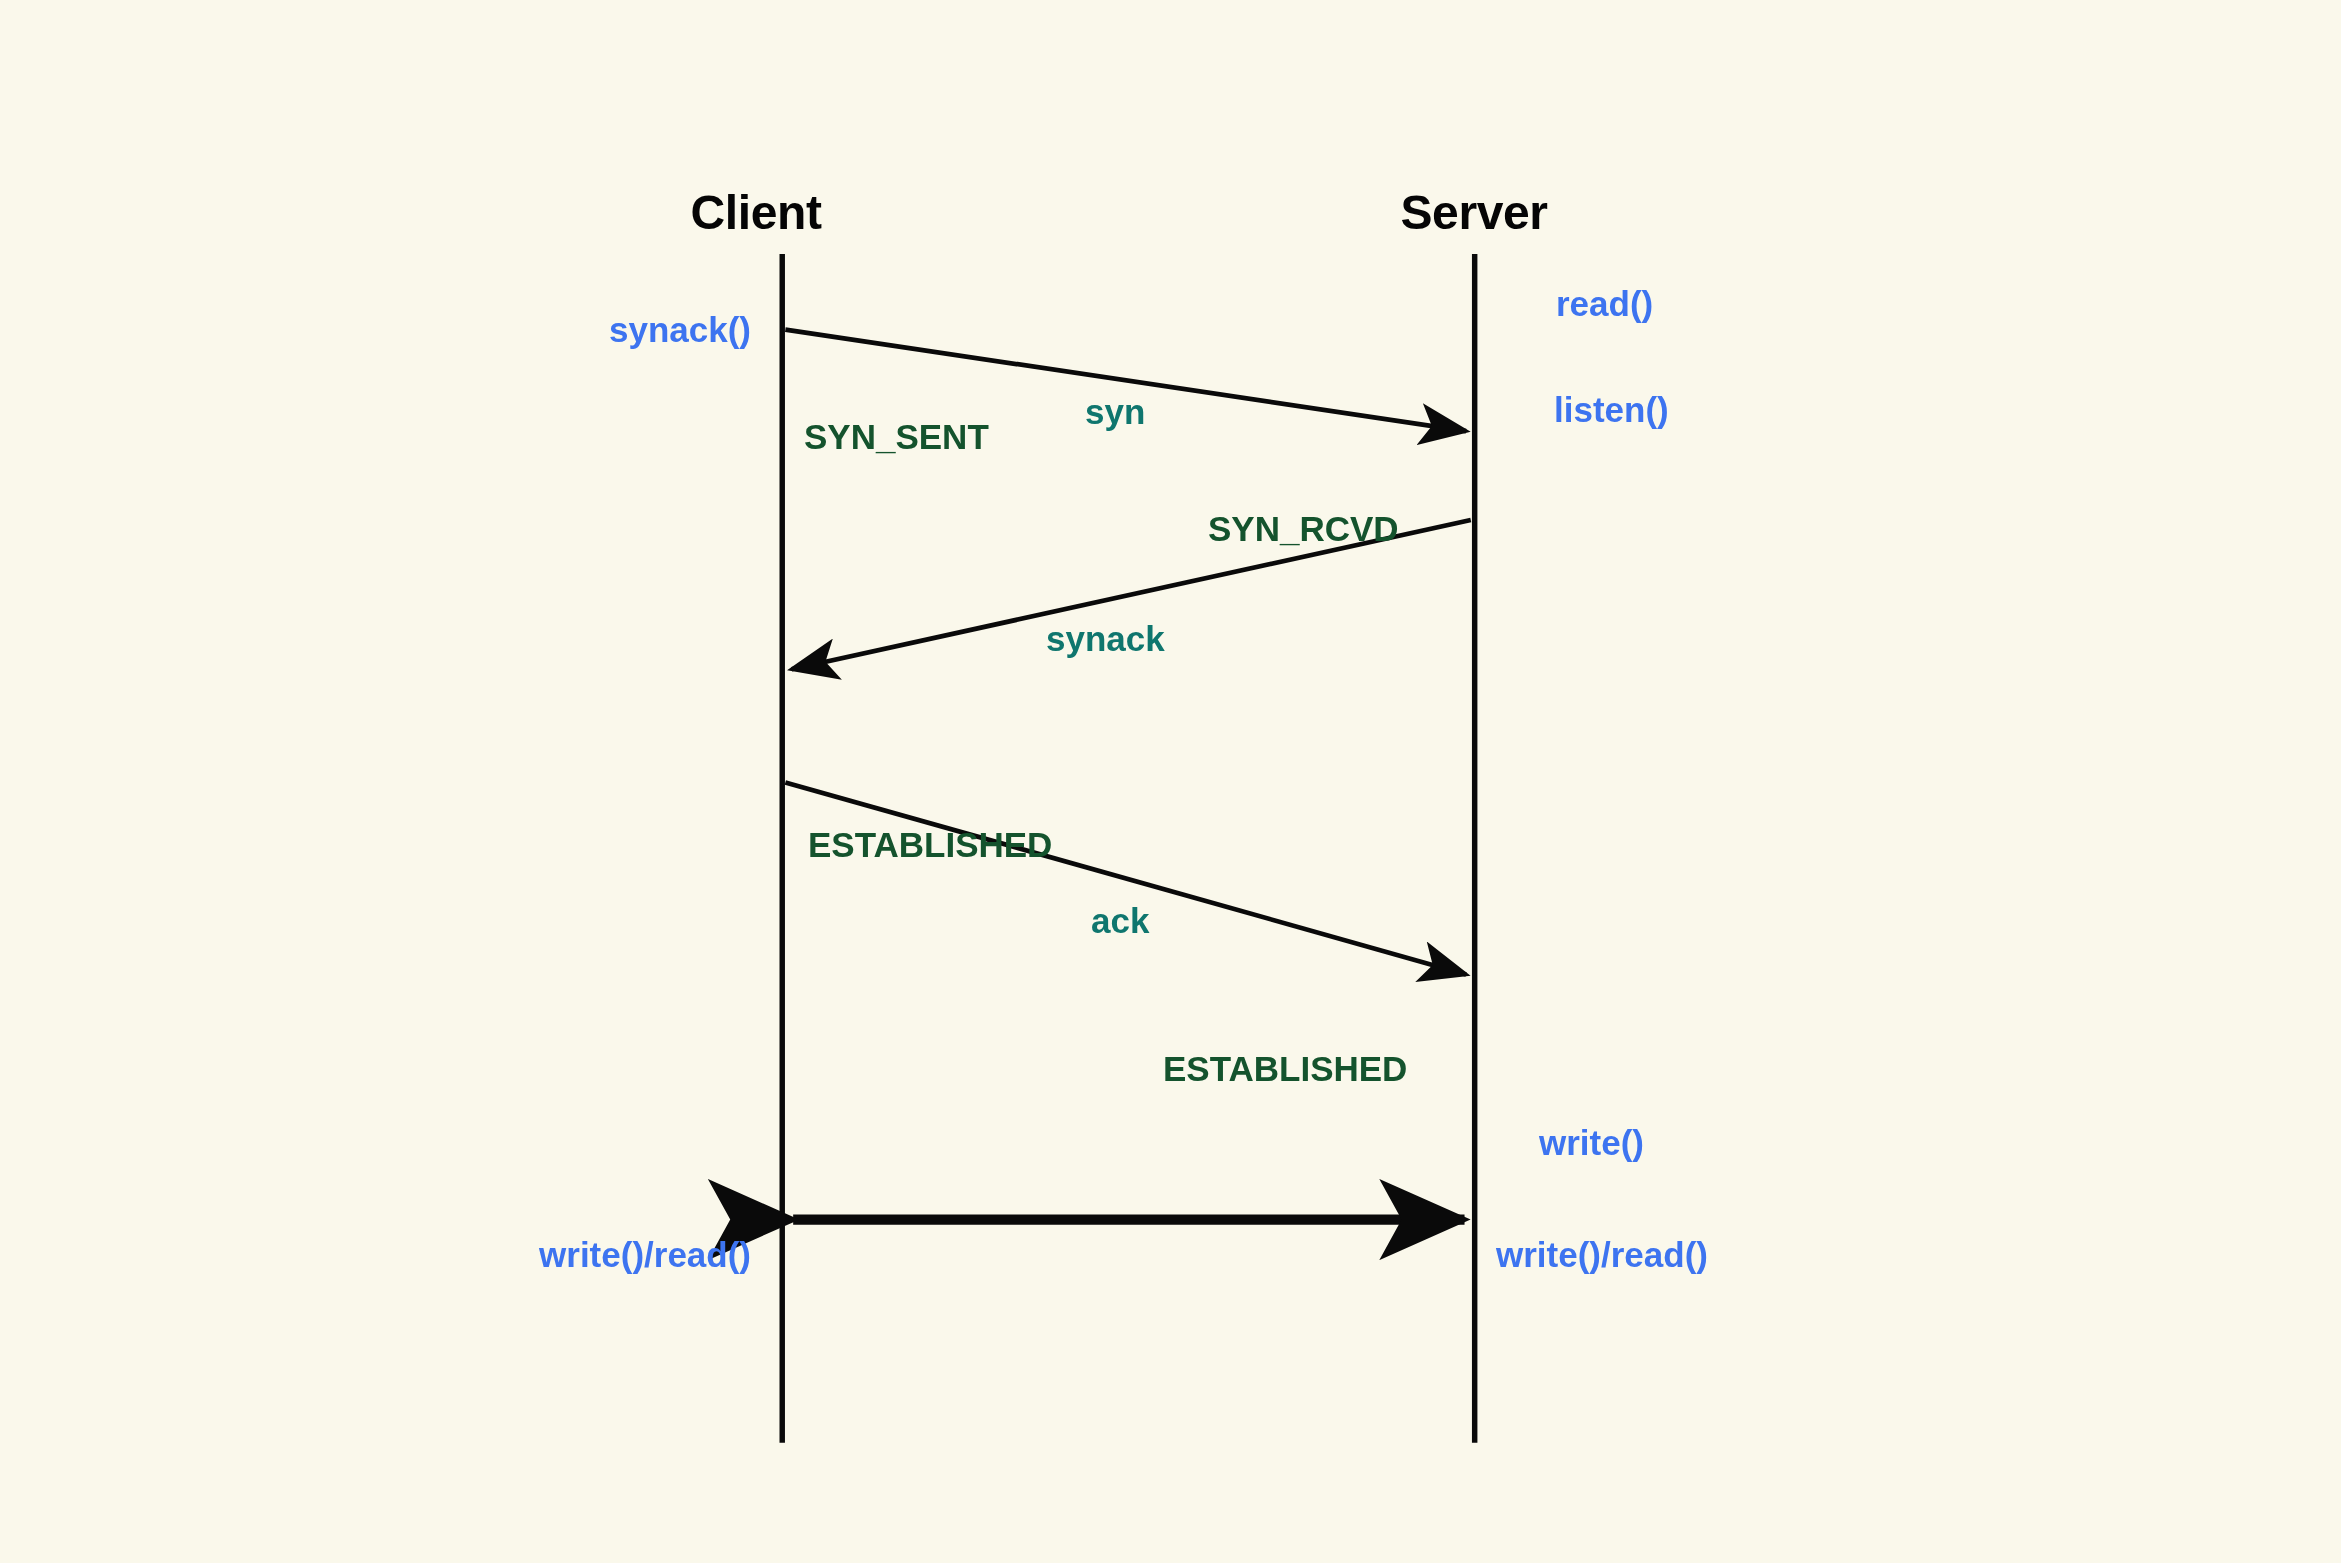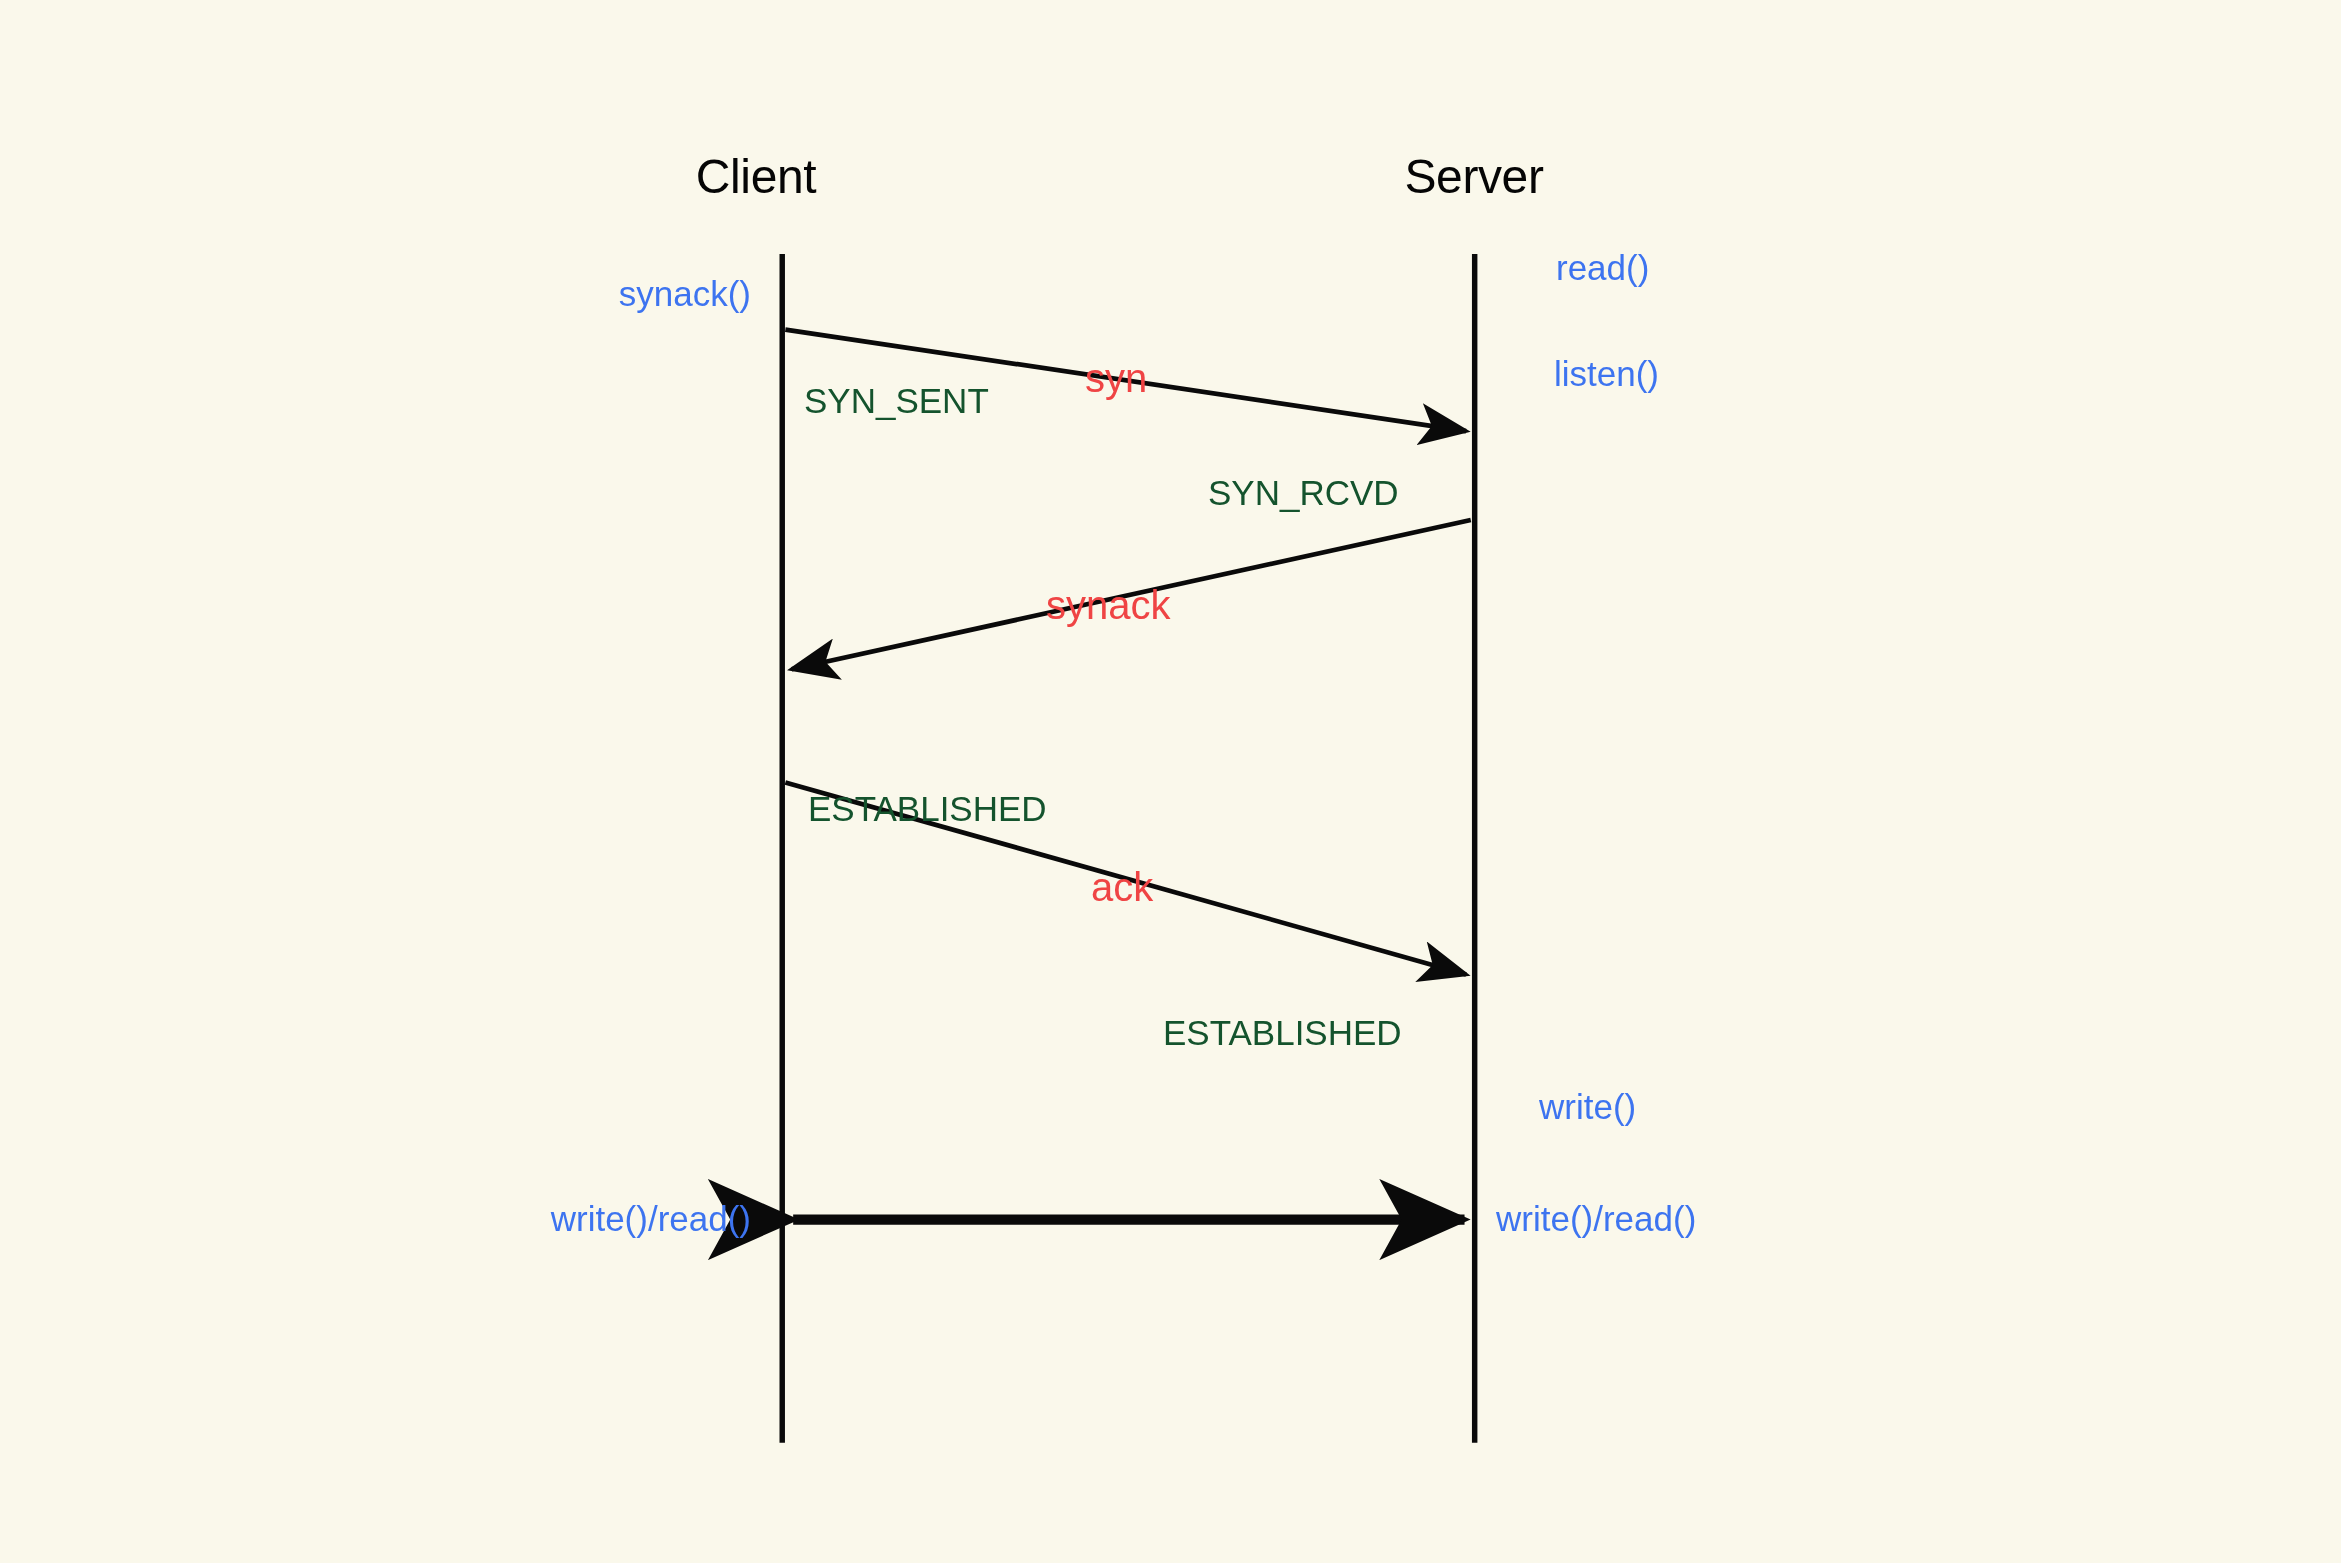--- a/index.html
+++ b/index.html
@@ -23,39 +23,40 @@
     position: absolute;
     top: 0;
     left: 0;
     width: 2342px;
     height: 1564px;
   }
   .lbl {
     position: absolute;
     white-space: pre;
     font-family: "Liberation Sans", sans-serif;
-    font-weight: normal;
+    font-weight: bold;
     line-height: 1;
+    margin-top: 36px;
   }
   .actor-title {
     font-size: 48px;
     color: #050505;
     letter-spacing: -0.4px;
   }
   .api-label {
     font-size: 35px;
     color: #3d74f0;
   }
   .state-label {
     font-size: 35px;
     color: #14532d;
   }
   .msg-label {
-    font-size: 40px;
-    color: #ef4444;
+    font-size: 35px;
+    color: #0f766e;
   }
   .anchor-center { transform: translateX(-50%); }
   .anchor-right  { transform: translateX(-100%); }
 </style>
 </head>
 <body>
 
 <div id="canvas">
 
   <svg id="diagram-svg" viewBox="0 0 3000 2003">

